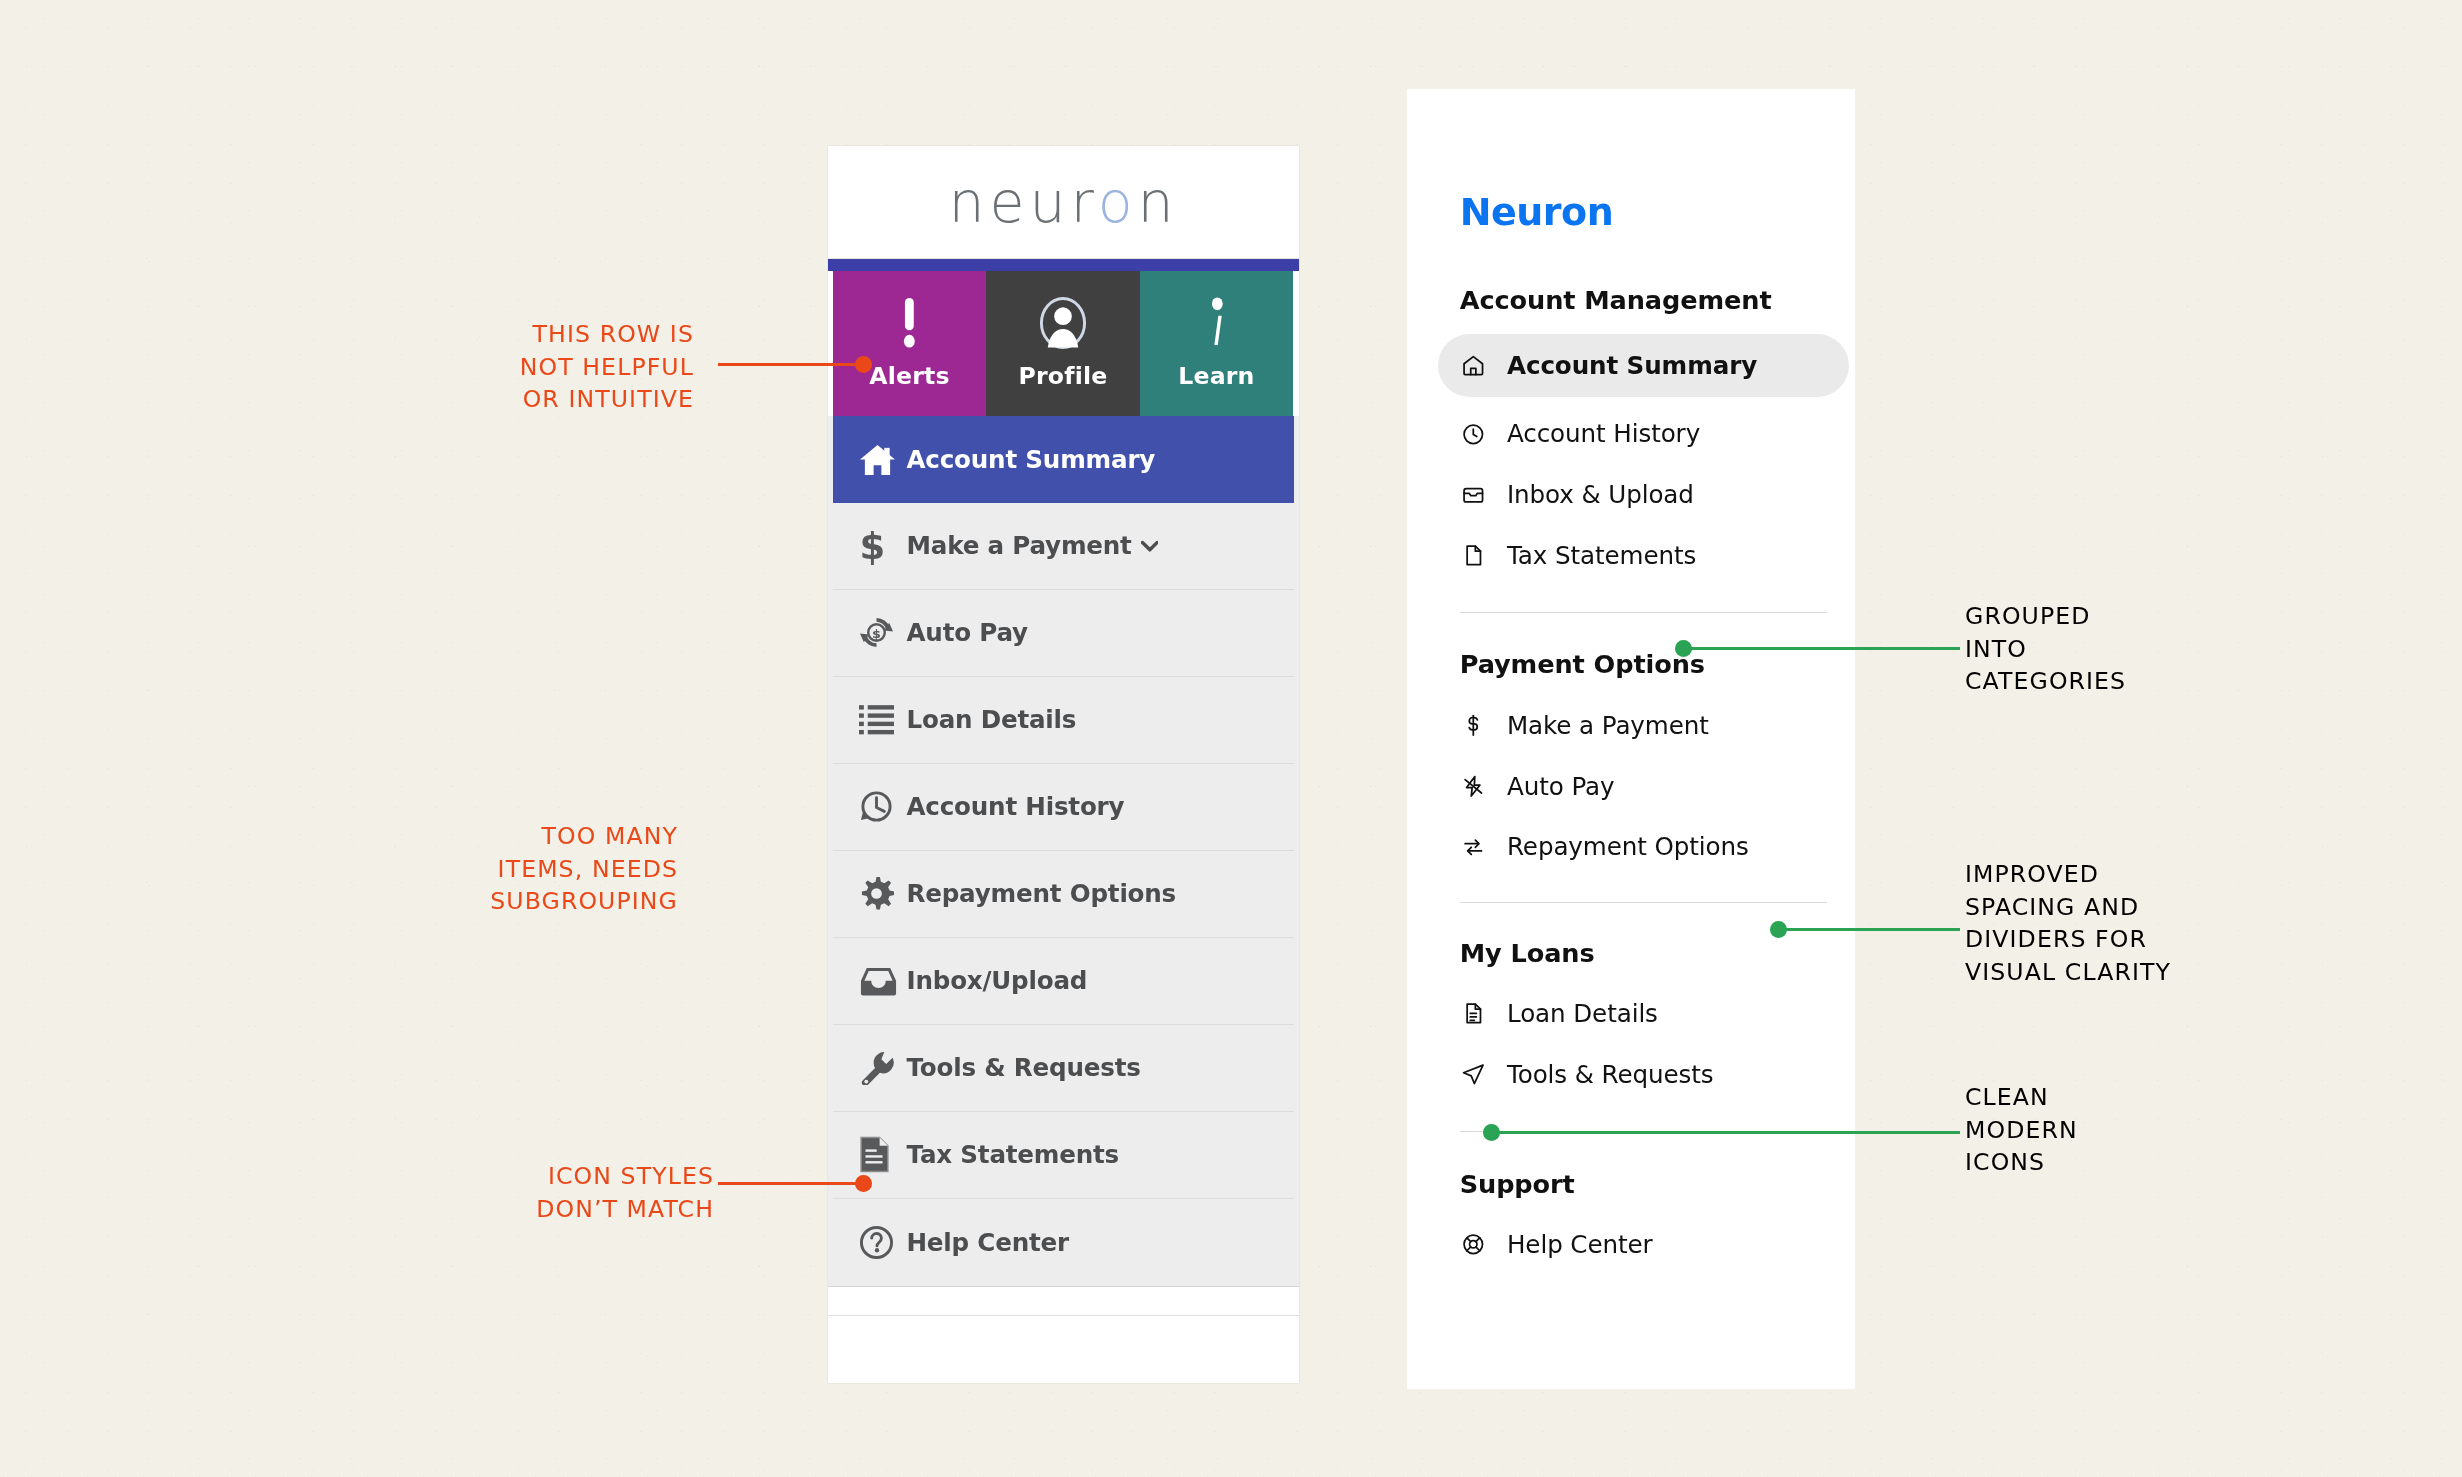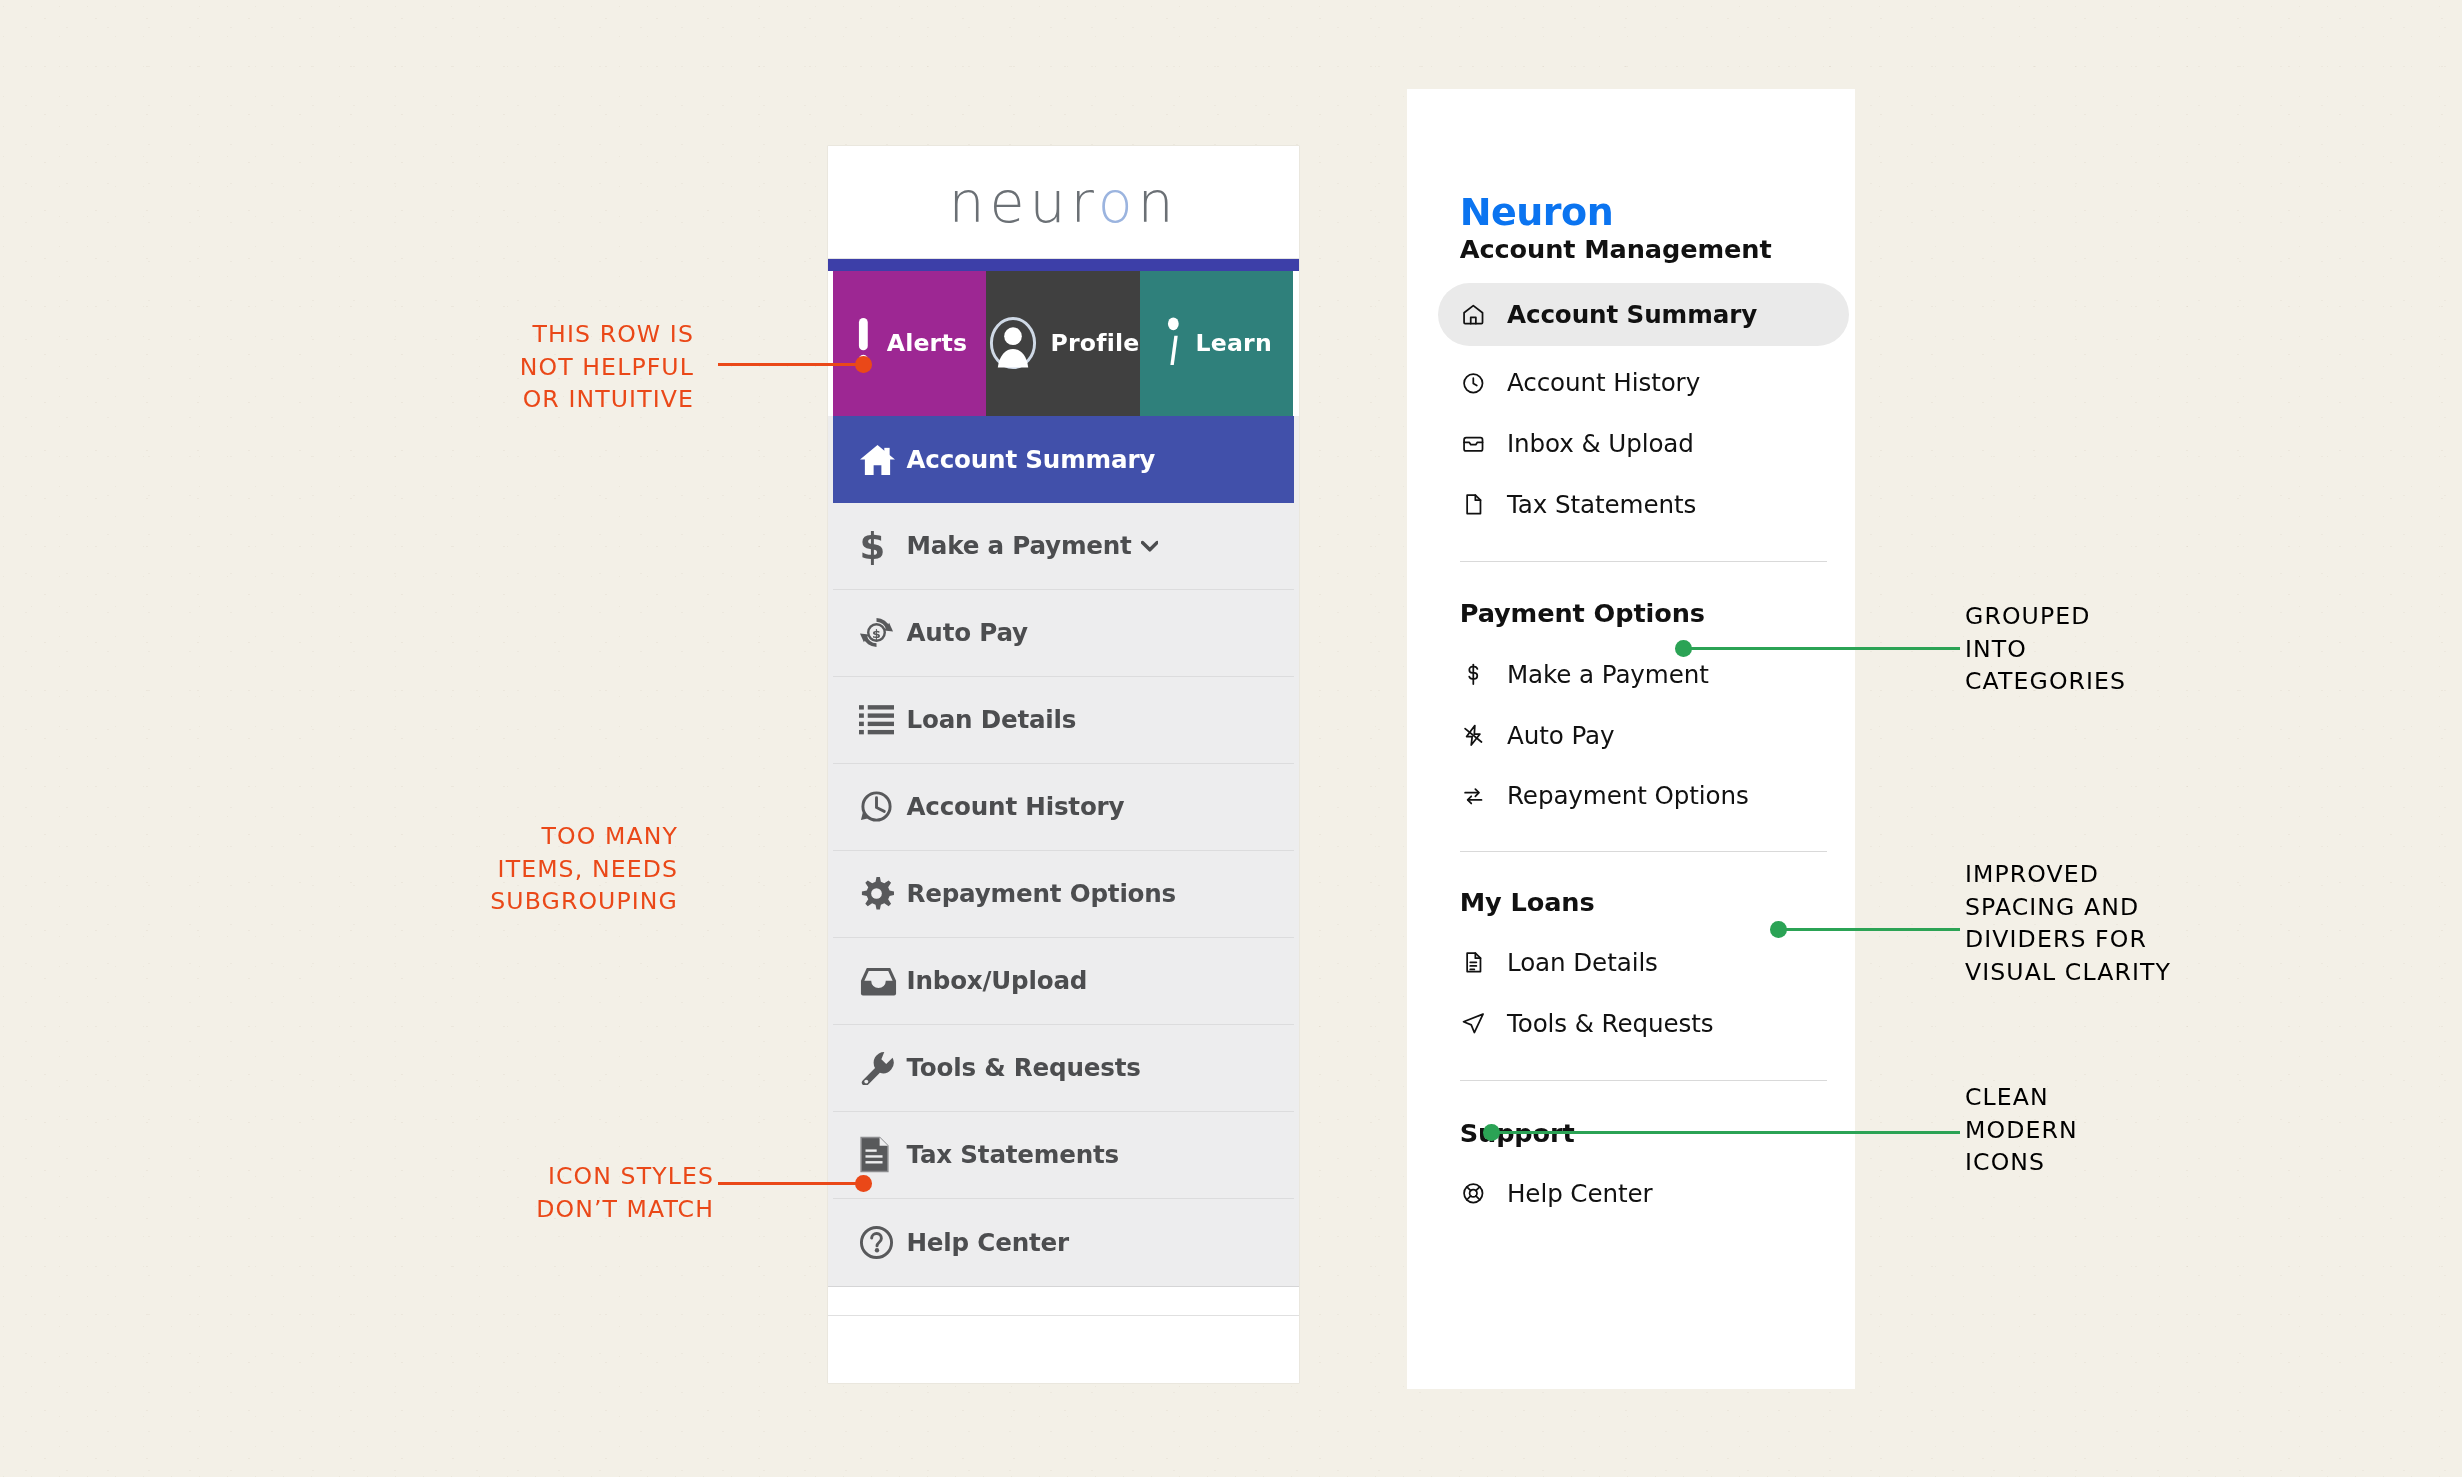--- a/index.html
+++ b/index.html
@@ -71,20 +71,21 @@
   
   .old-tabs {
     display: flex;
     height: 145px;
     background: #ffffff;
     padding: 0 5.9px 0 4.9px;
   }
   .old-tab {
     flex: 1;
     display: flex;
+    flex-direction: column;
     align-items: center;
     justify-content: center;
     gap: 12px;
     color: #ffffff;
   }
   .old-tab.alerts  { background: #9d2793; }
   .old-tab.profile { background: #404040; }
   .old-tab.learn   { background: #2f807b; }
 
   .old-tab-icon {
@@ -437,21 +438,21 @@
   </div>
 
   <div class="old-footer-strip"></div>
   <div class="old-footer-strip2"></div>
 </div>
 
 <div class="new-panel">
 
   <div class="new-brand">Neuron</div>
 
-  <div class="new-group" style="">
+  <div class="new-group" style="margin-top:51px;">
     <div class="new-group-title">Account Management</div>
 
     <div class="new-item active" style="margin-top:18.7px;">
       <span class="new-item-icon">
         <svg width="24.6" height="24.6" viewBox="0 0 24 24" fill="none" stroke="currentColor" stroke-width="1.7" stroke-linecap="round" stroke-linejoin="round" aria-hidden="true">
           <path d="M3 10.5 L12 3.5 L21 10.5 V20 a1 1 0 0 1 -1 1 H4 a1 1 0 0 1 -1 -1 Z"></path>
           <path d="M9.5 21 v-6 h5 v6"></path>
         </svg>
       </span>
       <span class="new-item-label">Account Summary</span>

